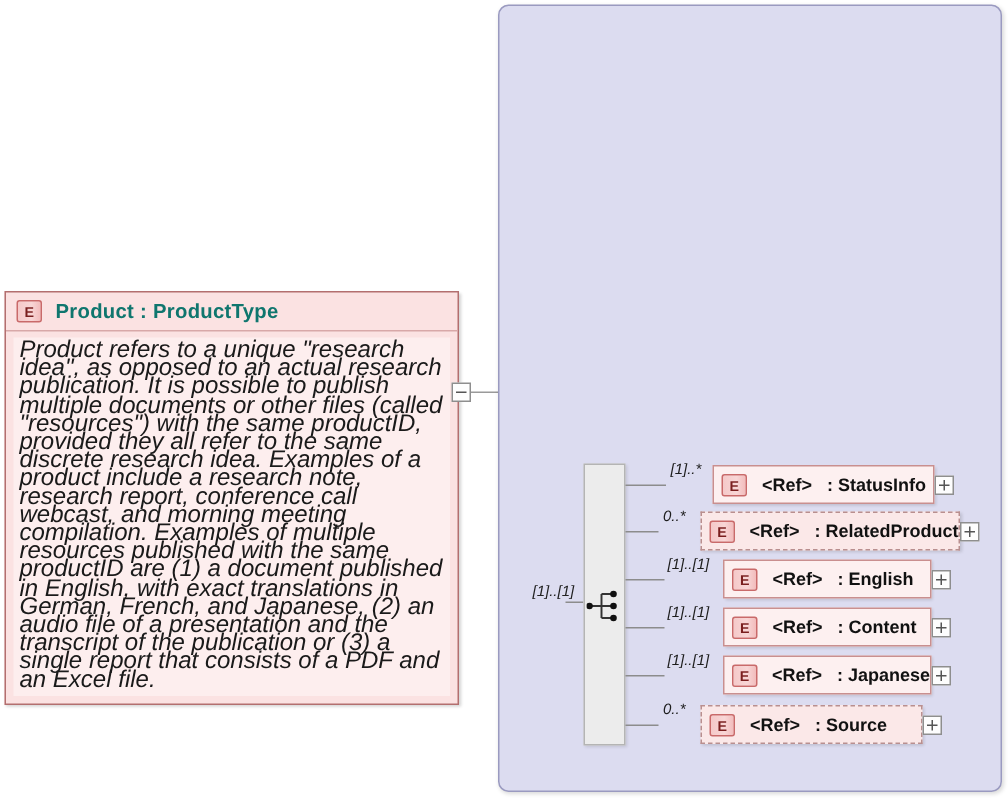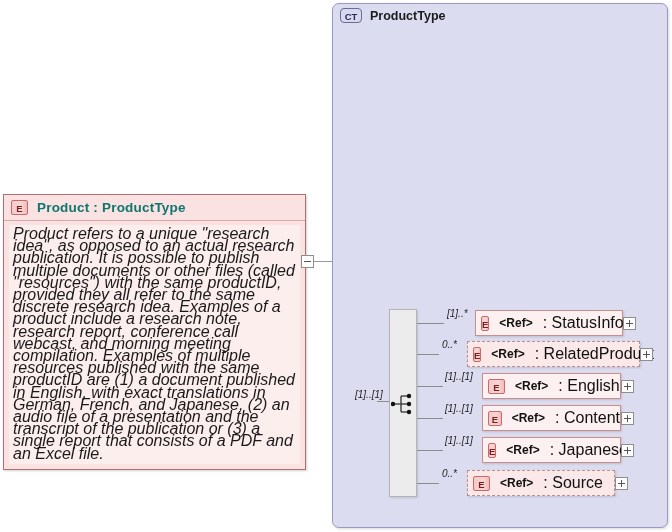--- a/index.html
+++ b/index.html
@@ -145,21 +145,21 @@
     height:26px;
     background:#fbe0e0;
     box-sizing:border-box;
     display:flex;align-items:center;gap:10px;
     padding:0 0 0 5px;
     box-shadow:1px 1px 2px rgba(0,0,0,0.14);
   }
   .ref-solid{border:1px solid #c98f8f;background:#fdf0f0;}
   .ref-dashed{border:1px dashed #b98f8f;background:#fbe8e8;}
   .ref-name{font-size:12px;font-weight:bold;color:#111;}
-  .ref-type{font-size:16px;font-weight:normal;color:#111;text-align:center;}
+  .ref-type{font-size:12px;font-weight:bold;color:#111;text-align:center;}
   .ref-plus{
     position:absolute;
     width:13px;height:13px;
     background:#fdfdfd;
     border:1px solid #8e8e8e;
     box-sizing:border-box;
     top:7px;
   }
   .ref-plus::before{
     content:"";position:absolute;left:2px;top:5px;width:7px;height:1px;background:#555;
@@ -181,24 +181,20 @@
     <span class="badge badge-e">E</span>
     <span id="product-title">Product  : ProductType</span>
   </div>
   <div id="product-doc">Product refers to a unique "research idea", as opposed to an actual research publication. It is possible to publish multiple documents or other files (called "resources") with the same productID, provided they all refer to the same discrete research idea.  Examples of a product include a research note, research report, conference call webcast, and morning meeting compilation.  Examples of multiple resources published with the same productID are (1) a document published in English, with exact translations in German, French, and Japanese, (2) an audio file of a presentation and the transcript of the publication or (3) a single report that consists of a PDF and an Excel file.</div>
 </div>
 <div id="product-collapse"></div>
 <div id="prod-conn"></div>
 
 <div id="ct-box">
 
-  <div id="ct-head">
-    <span class="badge badge-ct">CT</span>
-    <span id="ct-title">ProductType</span>
-  </div>
 
 </div>
 
 <div id="comp-card">[1]..[1]</div>
 <div id="comp-line-in"></div>
 <div id="compositor">
   <svg width="26" height="22" viewBox="0 0 26 22" style="position:absolute;left:1px;top:83px;">
     <line x1="1" y1="11" x2="10" y2="11" stroke="#333" stroke-width="1.3"></line>
     <line x1="10" y1="3" x2="10" y2="19" stroke="#333" stroke-width="1.3"></line>
     <line x1="10" y1="3" x2="17" y2="3" stroke="#333" stroke-width="1.3"></line>

